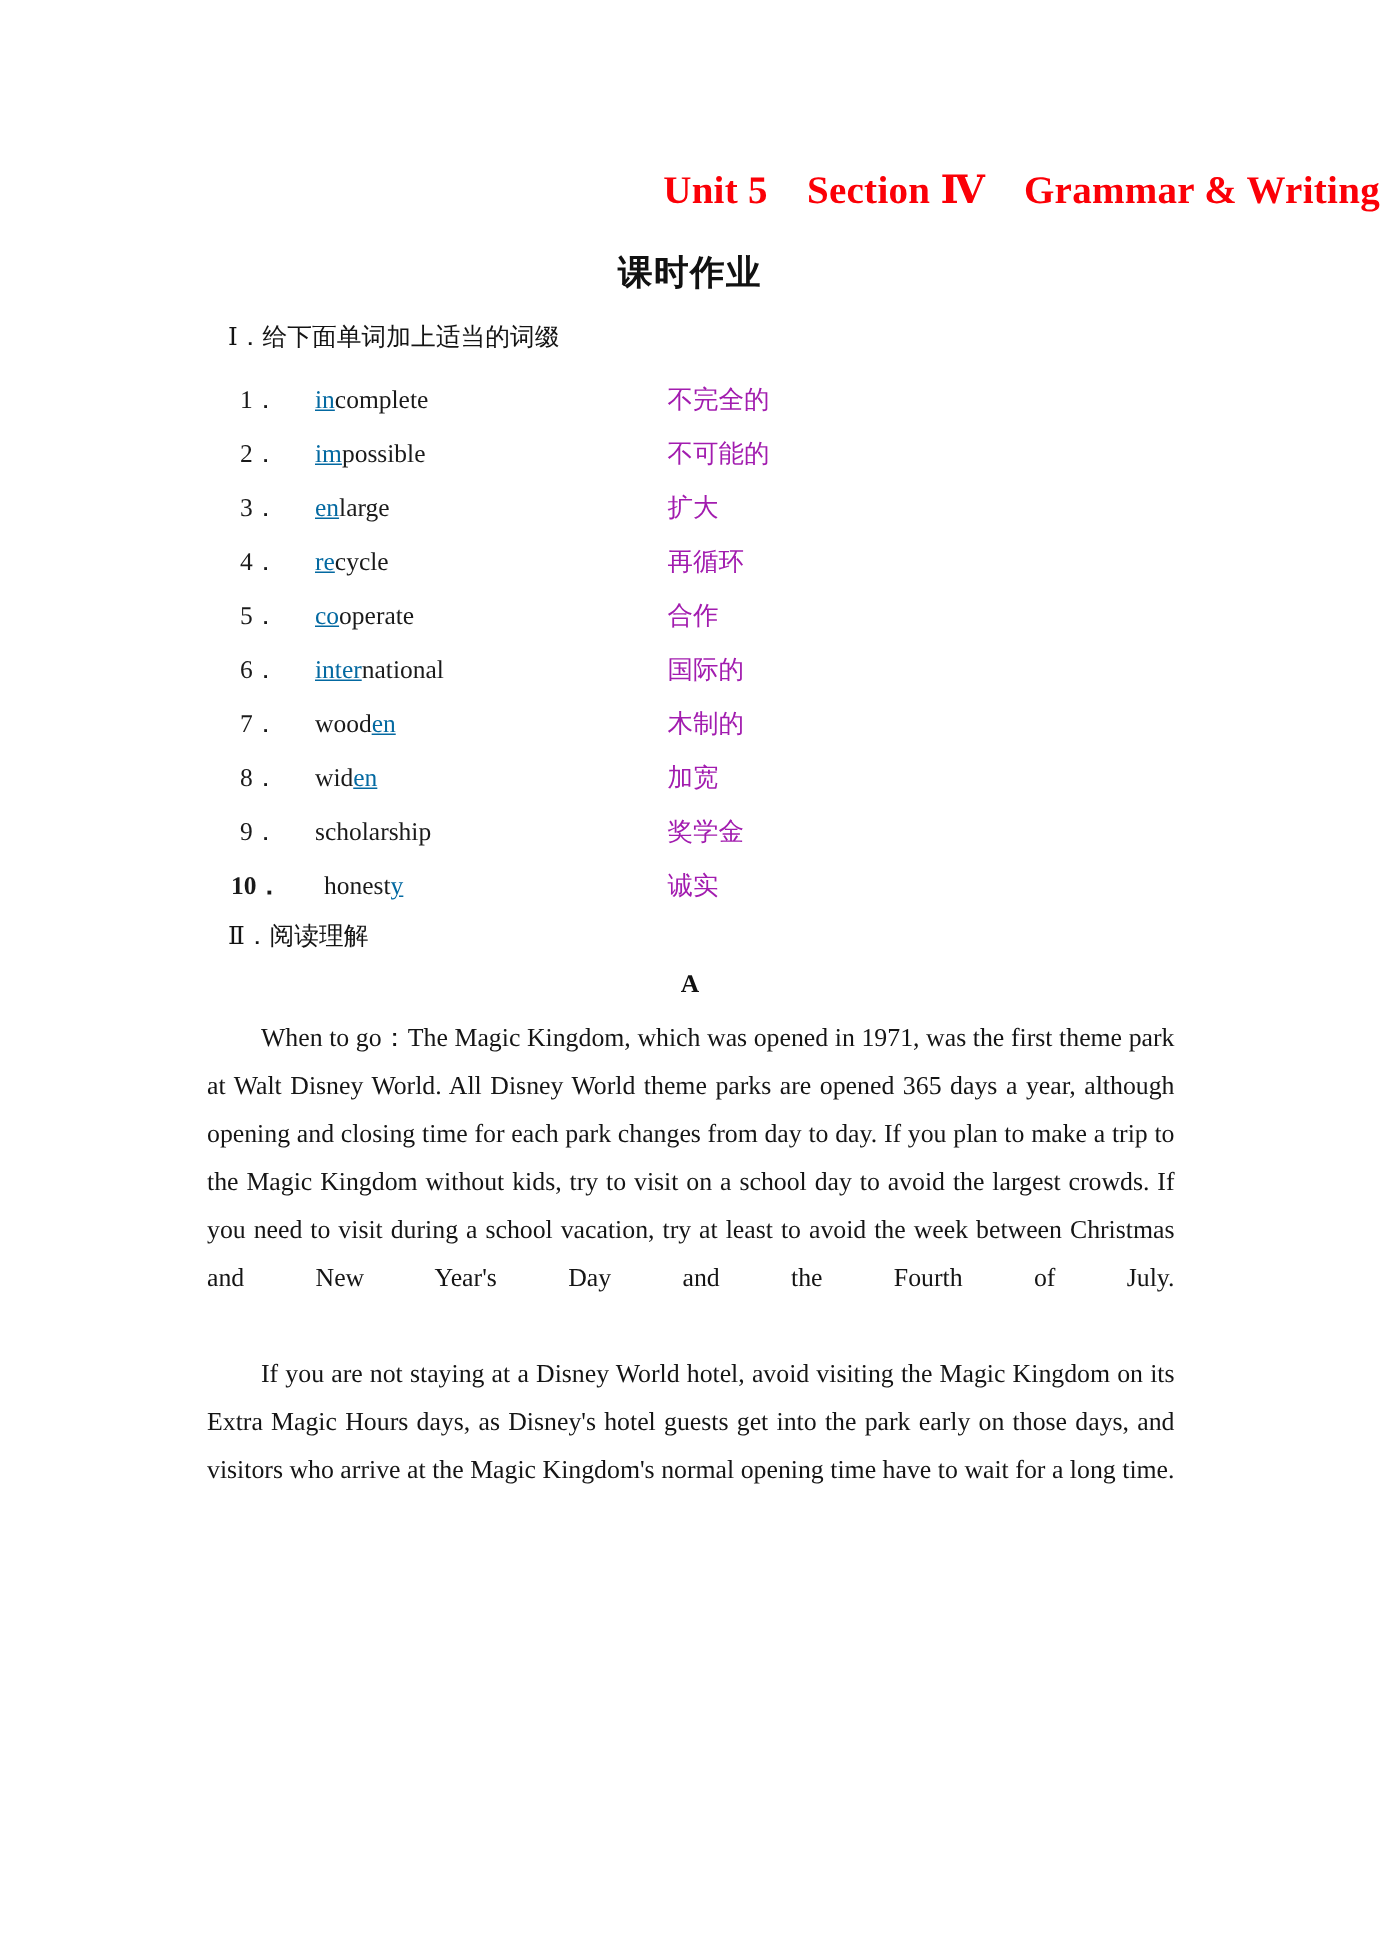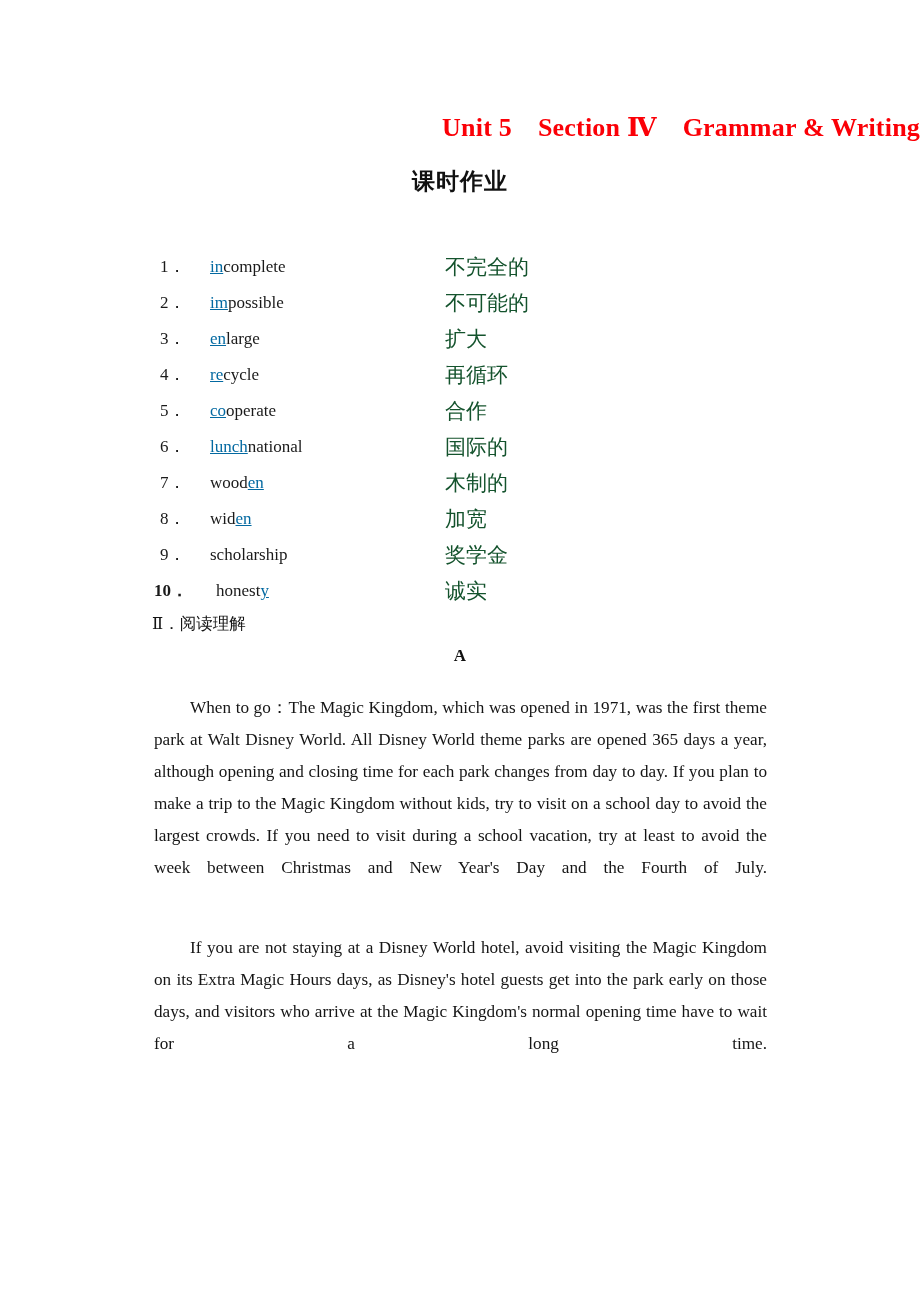--- a/index.html
+++ b/index.html
@@ -97,23 +97,23 @@
   }
   .vocab-row.wide .v-word { left: 78px; font-family: Liberation Serif, serif; }
   .v-word .afx {
     color: #0369a1;
     text-decoration: underline;
     text-underline-offset: 1px;
   }
   .v-cn {
     position: absolute;
     left: 307px;
-    font-size: 21px;
+    font-size: 17px;
     font-family: "DejaVu Sans", "Liberation Sans", sans-serif;
-    color: #14532d;
+    color: #a21caf;
     white-space: pre;
   }
 
   
   .passage-label {
     position: absolute;
     left: 0;
     top: 646px;
     width: 920px;
     text-align: center;
@@ -127,39 +127,40 @@
     left: 138px;
     top: 676px;
     width: 645px;
     font-size: 17.2px;
     line-height: 32px;
     text-align: justify;
     text-justify: inter-word;
     color: #151515;
   }
   .body-text p {
-    margin: 16px;
+    margin: 0;
     text-indent: 36px;
   }
   .body-text p::after {
     content: "";
     display: inline-block;
     width: 100%;
   }
   .body-text p.noexp::after { display: none; }
 </style>
 </head>
 <body>
 
 <div class="page">
 
   <div class="doc-title"><span>Unit 5</span><span class="gap"></span><span>Section Ⅳ</span><span class="gap"></span><span>Grammar &amp; Writing</span></div>
 
   <div class="sub-title">课时作业</div>
 
+  <div class="sec-head" id="sec-1"><span class="num">Ⅰ</span><span>．</span><span>给下面单词加上适当的词缀</span></div>
 
   <div class="vocab">
 
     <div class="vocab-row">
       <span class="v-index">1．</span>
       <span class="v-word"><span class="afx">in</span><span>complete</span></span>
       <span class="v-cn">不完全的</span>
     </div>
 
     <div class="vocab-row">
@@ -181,21 +182,21 @@
     </div>
 
     <div class="vocab-row">
       <span class="v-index">5．</span>
       <span class="v-word"><span class="afx">co</span><span>operate</span></span>
       <span class="v-cn">合作</span>
     </div>
 
     <div class="vocab-row">
       <span class="v-index">6．</span>
-      <span class="v-word"><span class="afx">lunch</span><span>national</span></span>
+      <span class="v-word"><span class="afx">inter</span><span>national</span></span>
       <span class="v-cn">国际的</span>
     </div>
 
     <div class="vocab-row">
       <span class="v-index">7．</span>
       <span class="v-word"><span>wood</span><span class="afx">en</span></span>
       <span class="v-cn">木制的</span>
     </div>
 
     <div class="vocab-row">

